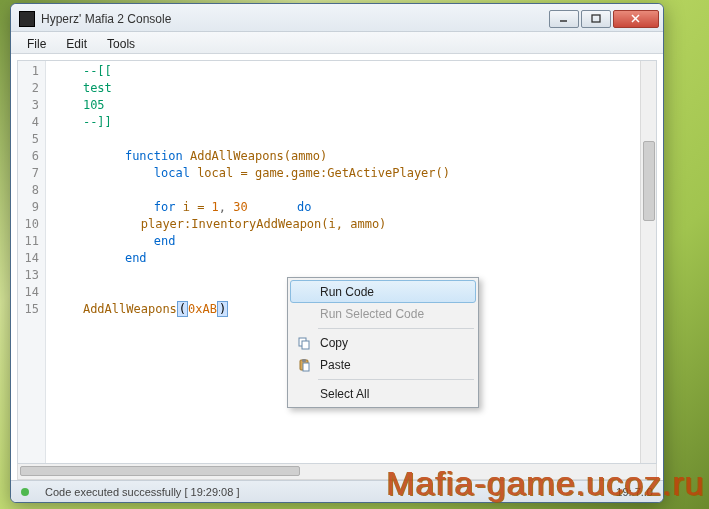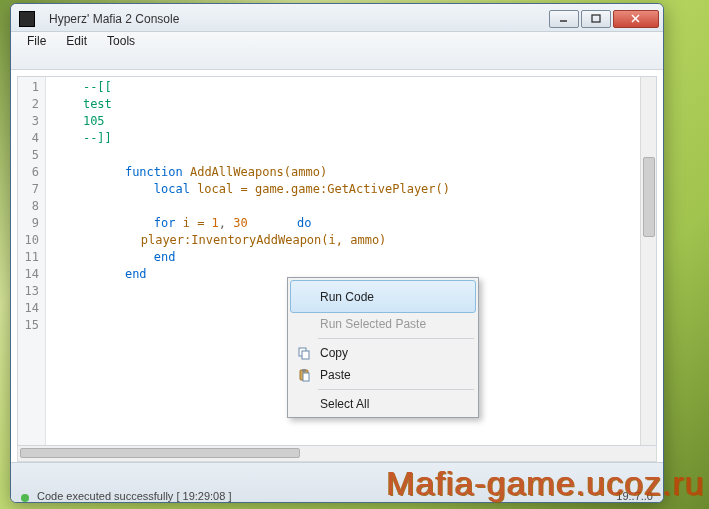--- a/index.html
+++ b/index.html
@@ -20,21 +20,20 @@
   box-shadow: 0 4px 20px rgba(0,0,0,0.35);
   display: flex; flex-direction: column;
 }
 .titlebar {
   height: 28px;
   background: linear-gradient(#f0f4f8, #e2e9f0);
   border-radius: 6px 6px 0 0;
   border-bottom: 1px solid #c8d0d8;
   display: flex; align-items: center;
   padding: 3px 4px 0 8px;
-  gap: 8px;
 }
 .titlebar-icon {
   width: 16px; height: 16px;
   background: #2a2a2a;
   margin-right: 6px;
   border: 1px solid #000;
 }
 .titlebar-text { font-size: 12px; color: #333; flex: 1; }
 .win-buttons { display: flex; gap: 0; }
 .win-btn {
@@ -44,24 +43,24 @@
   margin-left: 2px;
   display: flex; align-items: center; justify-content: center;
   font-size: 10px; color: #333;
 }
 .win-close {
   width: 46px;
   background: linear-gradient(#e98a7a, #c9483a);
   border-color: #a03a2e; color: #fff;
 }
 .menubar {
-  height: 38px;
+  height: 22px;
   background: linear-gradient(#f6f8fa,#eaeef2);
   border-bottom: 1px solid #d0d6dc;
-  display: flex; align-items: flex-start;
+  display: flex; align-items: flex-end;
   padding: 0 6px;
 }
 .menu-item { font-size: 12px; padding: 2px 10px; color: #222; }
 .client {
   flex: 1;
   background: #fff;
   position: relative;
   margin: 6px;
   margin-bottom: 0;
   border: 1px solid #d0d6dc;
@@ -91,48 +90,48 @@
   position: absolute; left: 2px; width: 12px; top: 80px; height: 80px;
   background: #cfcfcf; border: 1px solid #b0b0b0; border-radius: 2px;
 }
 .scrollbar-h {
   height: 16px; margin: 0 6px 0 6px;
   background: #f0f0f0; border: 1px solid #dadada; border-top: none;
   position: relative;
 }
 .scrollbar-h .thumb { position: absolute; top: 2px; left: 2px; height: 10px; width: 280px; background: #cfcfcf; border: 1px solid #b0b0b0; border-radius: 2px; }
 .statusbar {
-  height: 40px;
+  height: 22px;
   background: linear-gradient(#e8eef4,#dce4ec);
   border-top: 1px solid #c8d0d8;
   border-radius: 0 0 6px 6px;
-  display: flex; align-items: flex-end;
+  display: flex; align-items: center;
   padding: 0 10px;
-  font-size: 11px; color: #444;
+  font-size: 11px; color: #444; gap: 8px;
 }
 .status-dot { width: 8px; height: 8px; border-radius: 50%; background: #4fb84f; margin-right: 8px; }
 .status-right { margin-left: auto; }
 .context-menu {
   position: absolute;
   left: 287px; top: 277px;
   width: 192px;
   background: #f2f2f2;
   border: 1px solid #9aa3ab;
   box-shadow: 3px 3px 6px rgba(0,0,0,0.25);
   padding: 2px;
   font-size: 12px;
 }
 .cm-item {
   display: flex; align-items: center;
   height: 22px;
   padding: 0 10px 0 30px;
   position: relative;
   color: #222;
 }
-.cm-item.hover { background: linear-gradient(#e4f1fb,#cfe6f8); border: 1px solid #8abce0; border-radius: 3px; padding-left: 29px; height: 33px; }
+.cm-item.hover { background: linear-gradient(#e4f1fb,#cfe6f8); border: 1px solid #8abce0; border-radius: 3px; padding-left: 29px; height: 23px; }
 .cm-item.disabled { color: #999; }
 .cm-sep { height: 1px; background: #d0d4d8; margin: 3px 2px 3px 28px; }
 .cm-icon { position: absolute; left: 6px; width: 16px; height: 16px; display: flex; align-items: center; justify-content: center; }
 .watermark {
   position: absolute;
   right: 4px; bottom: 6px;
   font-family: Impact, sans-serif;
   font-size: 34px;
   color: #c2410c;
   text-shadow: 1px 1px 0 #a05a00, -1px 0 0 #a05a00;
@@ -200,20 +199,21 @@
 <div>&nbsp;</div>
 <div>&nbsp;&nbsp;&nbsp;&nbsp;<span class="kw">function</span><span class="id"> AddAllWeapons</span><span class="id">(ammo)</span></div>
 <div>&nbsp;&nbsp;&nbsp;&nbsp;&nbsp;&nbsp;&nbsp;&nbsp;<span class="kw">local</span><span class="id"> local = game.game:GetActivePlayer()</span></div>
 <div>&nbsp;</div>
 <div>&nbsp;&nbsp;&nbsp;&nbsp;&nbsp;&nbsp;&nbsp;&nbsp;<span class="kw">for</span><span class="id"> i = </span><span class="nm">1</span><span class="punct">, </span><span class="nm">30</span><span class="kw"> do</span></div>
 <div>&nbsp;&nbsp;&nbsp;&nbsp;&nbsp;&nbsp;&nbsp;&nbsp;&nbsp;&nbsp;&nbsp;&nbsp;<span class="id">player:InventoryAddWeapon(i, ammo)</span></div>
 <div>&nbsp;&nbsp;&nbsp;&nbsp;&nbsp;&nbsp;&nbsp;&nbsp;<span class="kw">end</span></div>
 <div>&nbsp;&nbsp;&nbsp;&nbsp;<span class="kw">end</span></div>
 <div>&nbsp;</div>
 <div>&nbsp;</div>
+<div>&nbsp;&nbsp;&nbsp;&nbsp;<span class="id">AddAllWeapons</span><span class="highlight-bracket">(</span><span class="nm">0xAB</span><span class="highlight-bracket">)</span></div>
     </div>
     <div class="scrollbar-v">
         <div class="thumb"></div>
       </div>
   </div>
   <div class="scrollbar-h">
       <div class="thumb"></div>
     </div>
 
   <div class="statusbar">
@@ -221,21 +221,21 @@
     <div>Code executed successfully [ 19:29:08 ]</div>
     <div class="status-right">19:.7..0</div>
   </div>
 </div>
 
 <div class="context-menu">
   <div class="cm-item hover">
       <span>Run Code</span>
     </div>
   <div class="cm-item disabled">
-      <span>Run Selected Paste</span>
+      <span>Run Selected Code</span>
     </div>
   <div class="cm-sep"></div>
   <div class="cm-item">
     <span class="cm-icon">
         <svg width="14" height="14">
           <rect x="2" y="2" width="7" height="8" fill="#fff" stroke="#6a8aaa" stroke-width="1"></rect>
           <rect x="5" y="5" width="7" height="8" fill="#fff" stroke="#6a8aaa" stroke-width="1"></rect>
         </svg>
       </span>
     <span>Copy</span>

